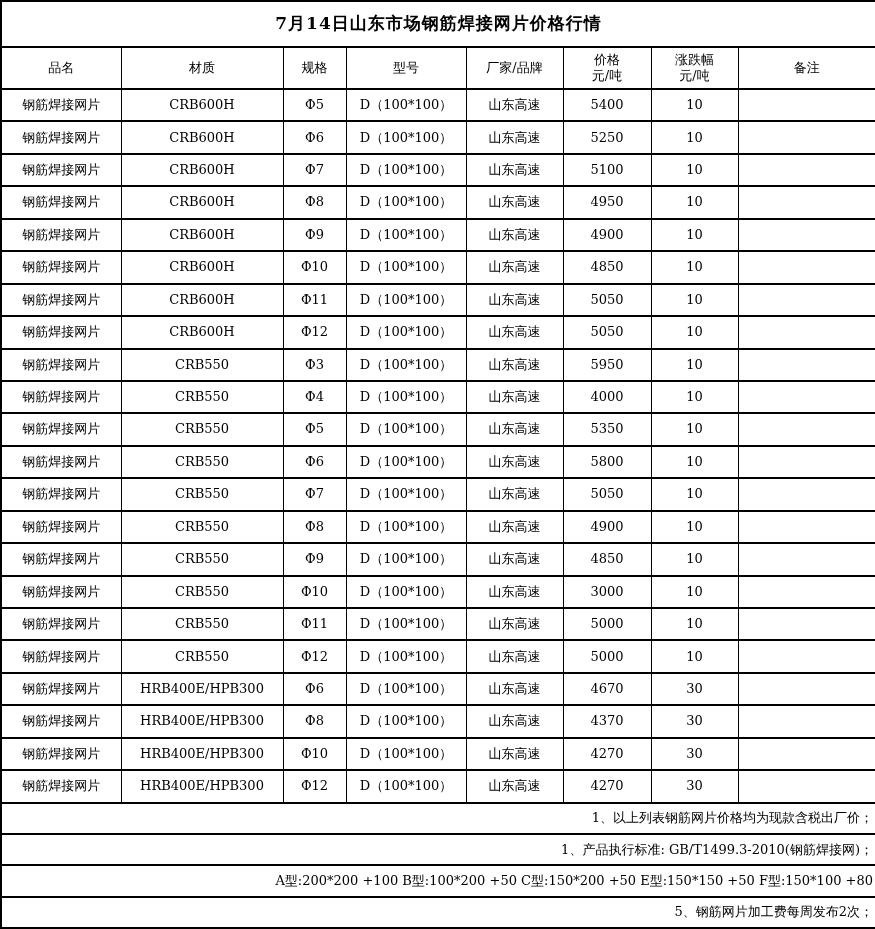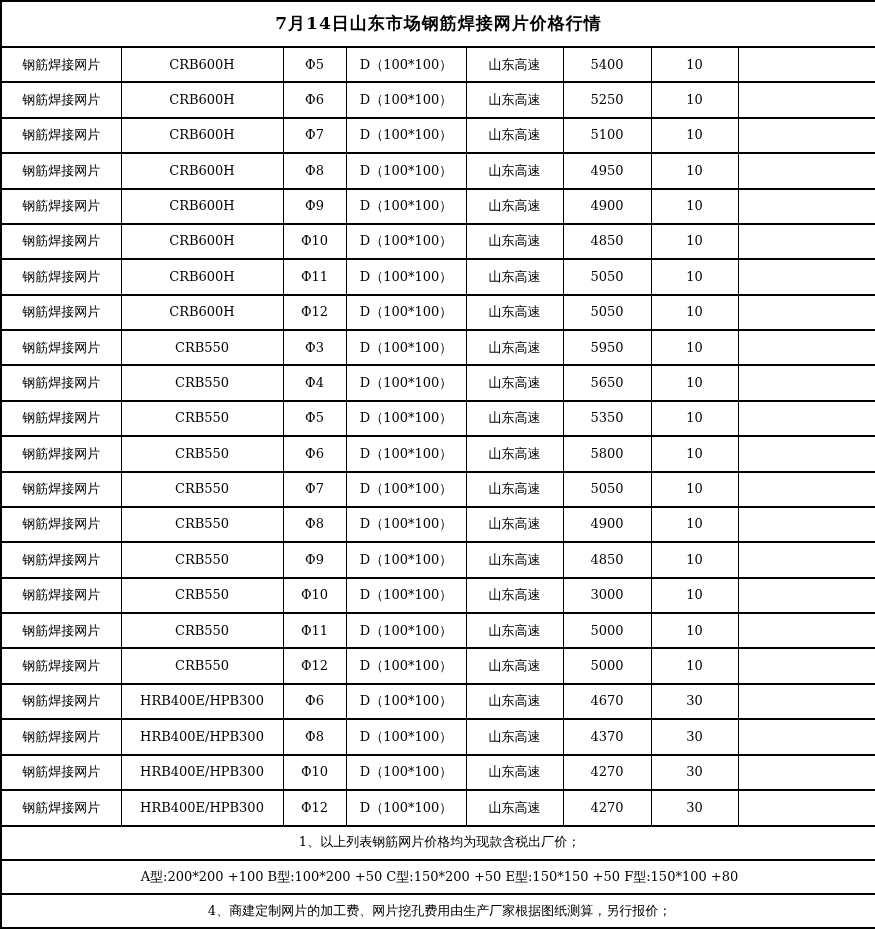--- a/index.html
+++ b/index.html
@@ -48,21 +48,21 @@
   tr.header-row th {
     height: 40px;
     font-size: 13px;
     white-space: pre-line;
   }
   tr.data-row td {
     height: 27px;
   }
   tr.note-row td {
     height: 26px;
-    text-align: center;
+    text-align: right;
     padding-left: 4px;
   }
 </style>
 </head>
 <body>
 
 <div class="sheet">
   <table class="price-table">
     <colgroup>
       <col style="width:120px">
@@ -71,20 +71,32 @@
         <col style="width:120px">
       <col style="width:97px">
         <col style="width:88px">
         <col style="width:87px">
         <col style="width:138px">
     </colgroup>
     <thead>
       <tr class="title-row">
         <th colspan="8">7月14日山东市场钢筋焊接网片价格行情</th>
       </tr>
+      <tr class="header-row">
+        <th>品名</th>
+        <th>材质</th>
+        <th>规格</th>
+        <th>型号</th>
+        <th>厂家/品牌</th>
+        <th>价格
+元/吨</th>
+        <th>涨跌幅
+元/吨</th>
+        <th>备注</th>
+      </tr>
     </thead>
     <tbody>
         <tr class="data-row">
           <td>钢筋焊接网片</td>
           <td>CRB600H</td>
           <td>Φ5</td>
           <td>D（100*100）</td>
           <td>山东高速</td>
           <td>5400</td>
           <td>10</td>
@@ -169,21 +181,21 @@
           <td>5950</td>
           <td>10</td>
           <td></td>
         </tr>
         <tr class="data-row">
           <td>钢筋焊接网片</td>
           <td>CRB550</td>
           <td>Φ4</td>
           <td>D（100*100）</td>
           <td>山东高速</td>
-          <td>5650</td>
+          <td>4000</td>
           <td>10</td>
           <td></td>
         </tr>
         <tr class="data-row">
           <td>钢筋焊接网片</td>
           <td>CRB550</td>
           <td>Φ5</td>
           <td>D（100*100）</td>
           <td>山东高速</td>
           <td>5350</td>
@@ -299,20 +311,23 @@
           <td>4270</td>
           <td>30</td>
           <td></td>
         </tr>
       </tbody>
     <tbody>
         <tr class="note-row">
           <td colspan="8">1、以上列表钢筋网片价格均为现款含税出厂价；</td>
         </tr>
         <tr class="note-row">
+          <td colspan="8">1、产品执行标准: GB/T1499.3-2010(钢筋焊接网)；</td>
+        </tr>
+        <tr class="note-row">
           <td colspan="8">A型:200*200 +100   B型:100*200 +50   C型:150*200 +50   E型:150*150 +50   F型:150*100 +80</td>
         </tr>
         <tr class="note-row">
-          <td colspan="8">4、商建定制网片的加工费、网片挖孔费用由生产厂家根据图纸测算，另行报价；</td>
+          <td colspan="8">5、钢筋网片加工费每周发布2次；</td>
         </tr>
       </tbody>
   </table>
 </div>
 
 </body></html>

